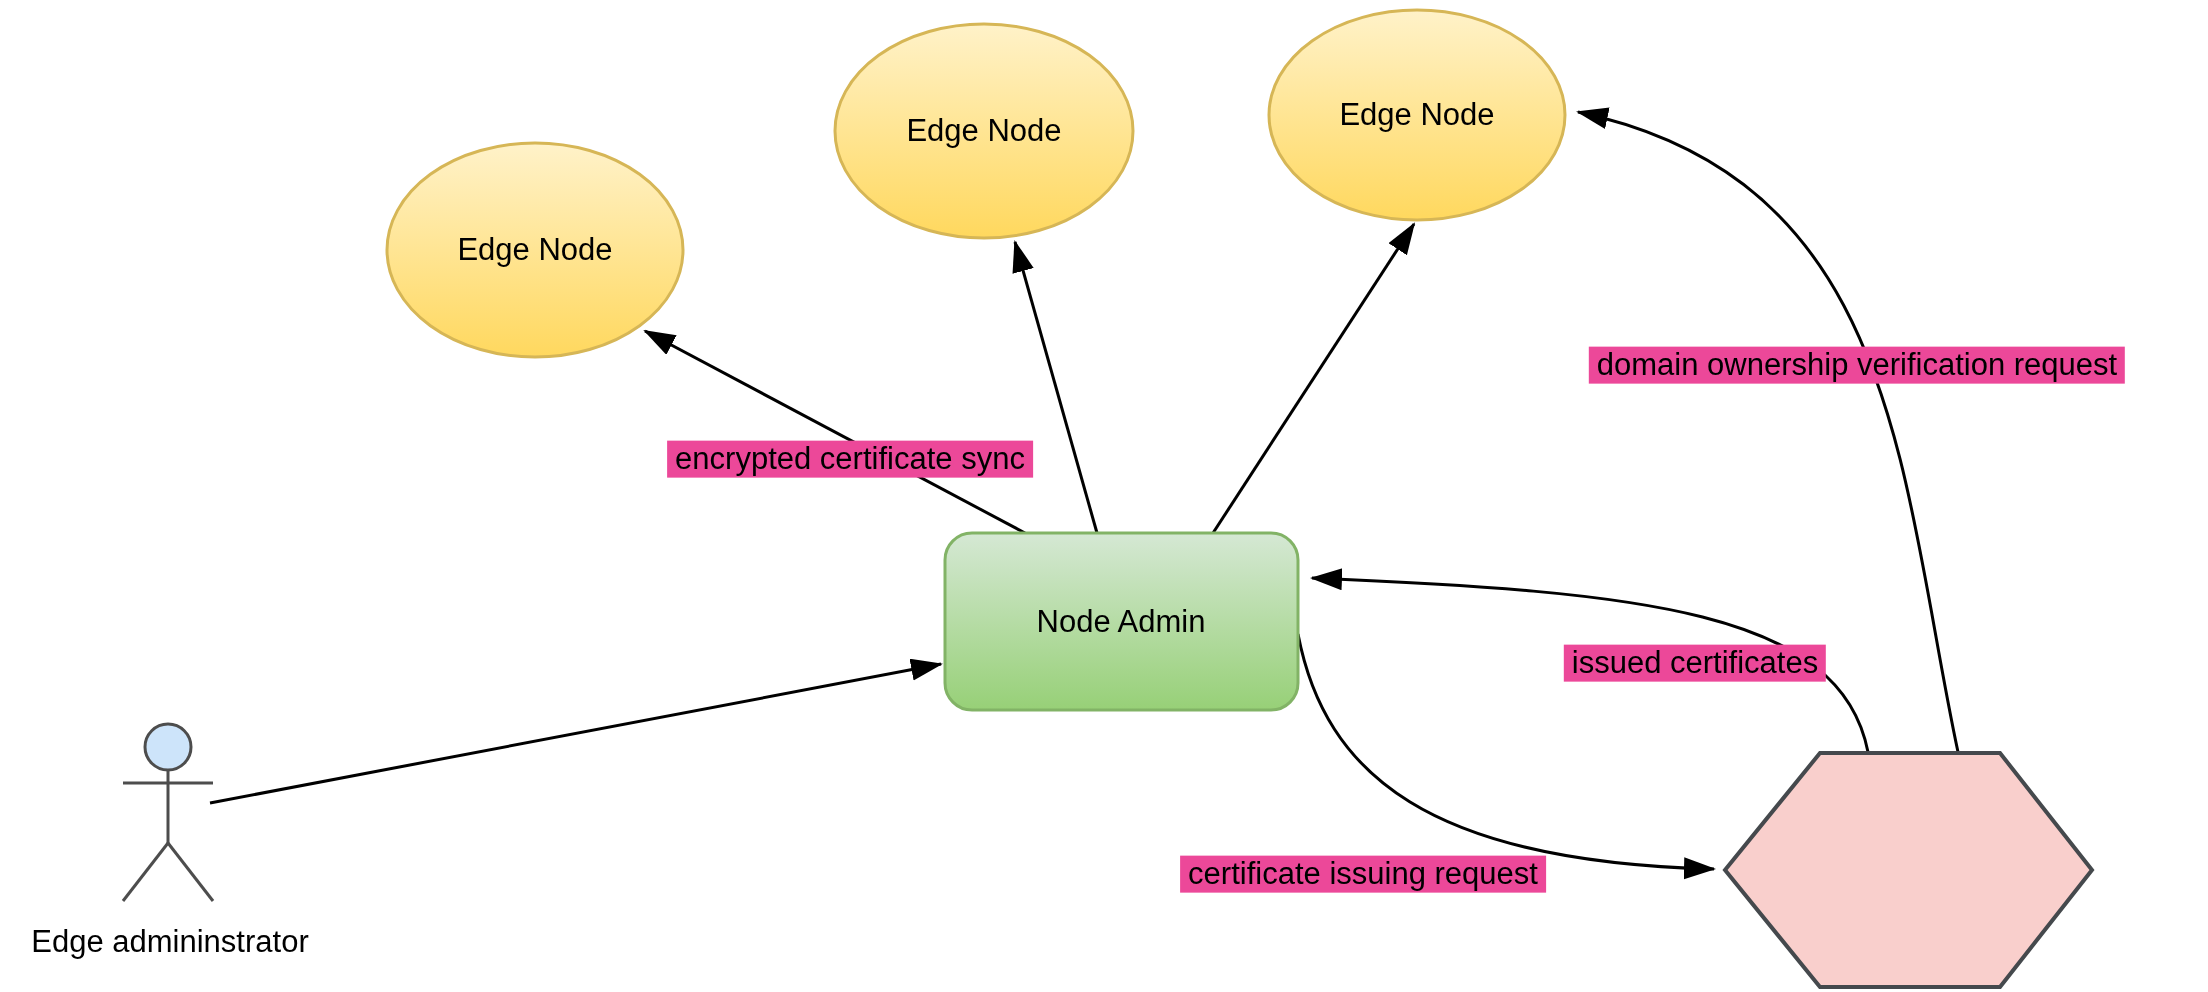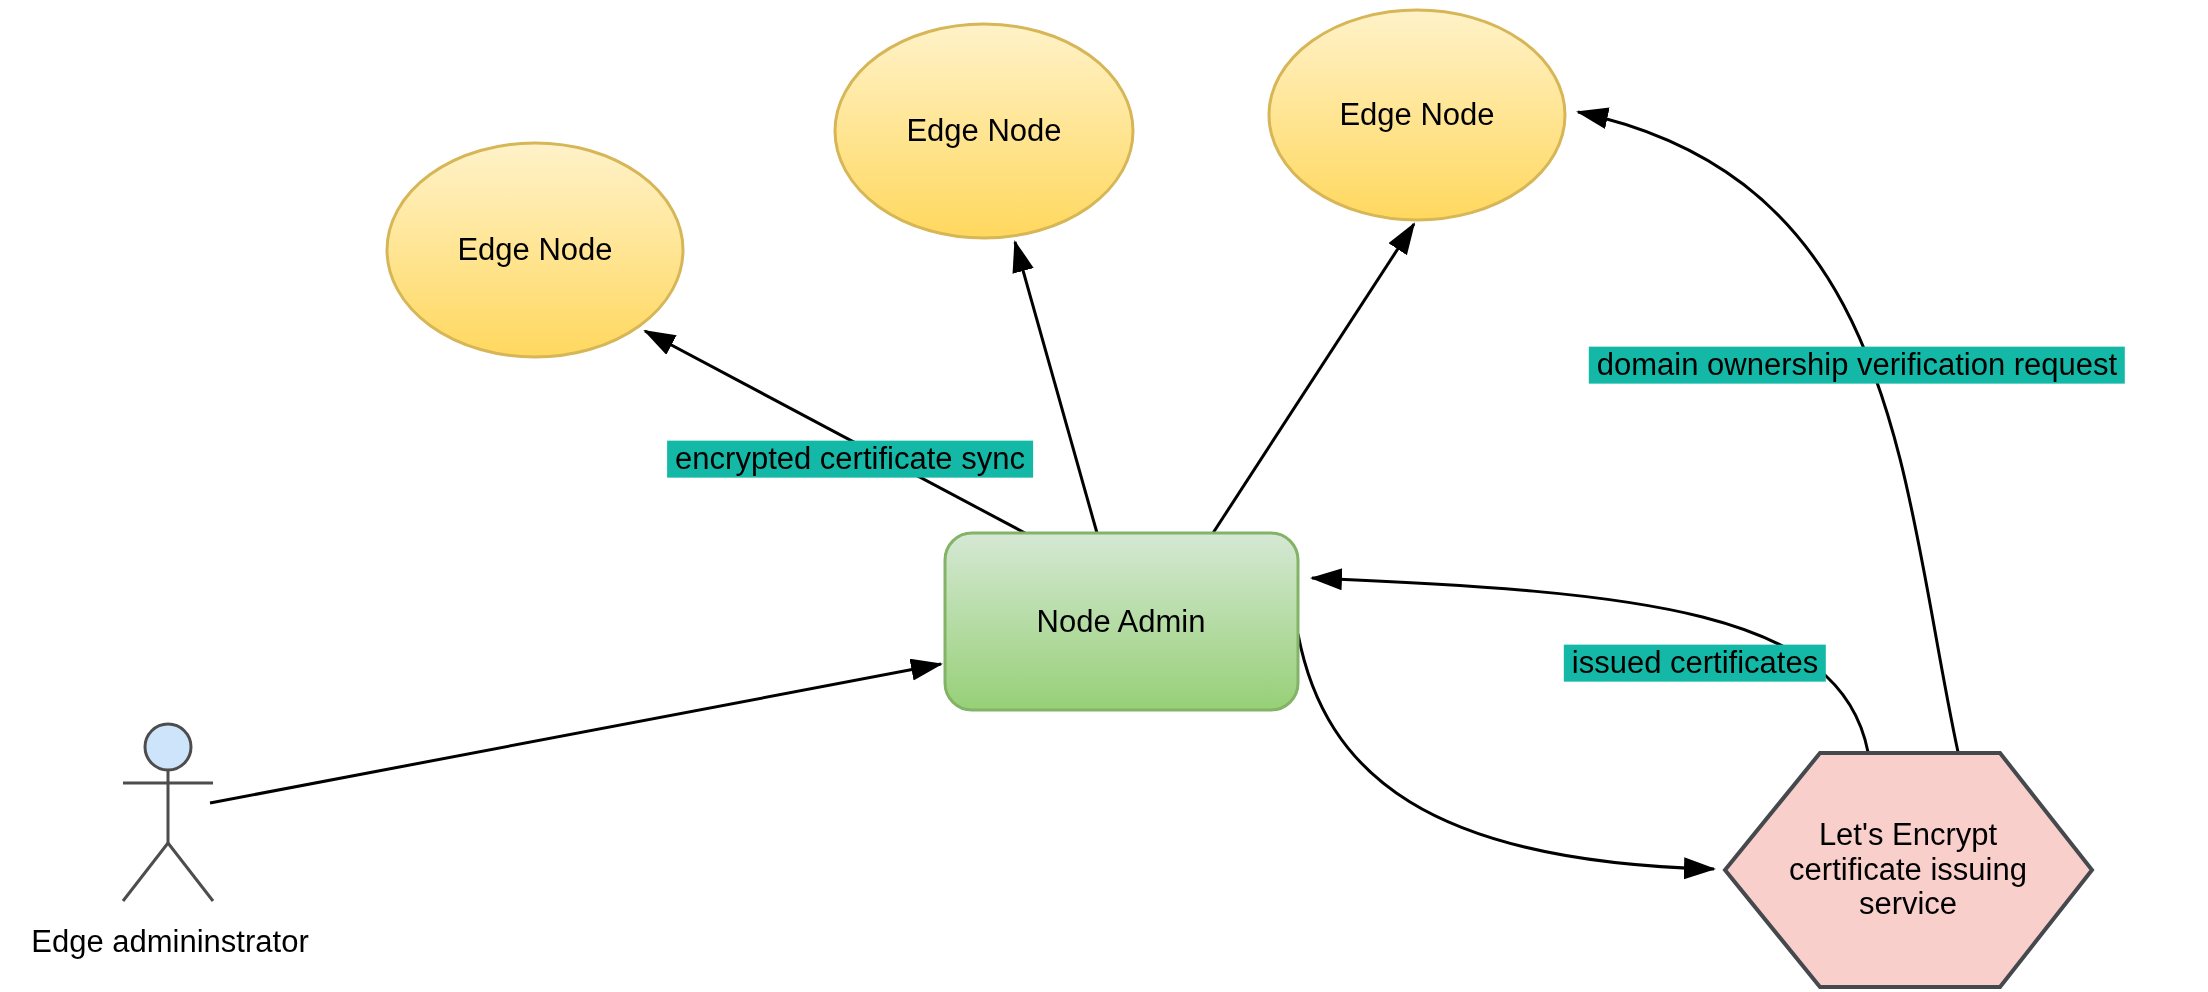--- a/index.html
+++ b/index.html
@@ -23,21 +23,21 @@
   .lbl {
     position: absolute;
     transform: translate(-50%, -50%);
     font-size: 31px;
     line-height: 1.12;
     color: #000000;
     white-space: nowrap;
     text-align: center;
   }
   .edge-lbl {
-    background: #14b8a6;
+    background: #ec4899;
     padding: 1px 8px;
   }
   .node-lbl {
     background: transparent;
   }
   .hex-lbl {
     white-space: normal;
     width: 320px;
   }
 </style>
@@ -84,25 +84,21 @@
       <line x1="168" y1="843" x2="123" y2="901"></line>
       <line x1="168" y1="843" x2="213" y2="901"></line>
     </g>
   </svg>
 
   <div class="lbl node-lbl" style="left:535px; top:250px;">Edge Node</div>
   <div class="lbl node-lbl" style="left:984px; top:131px;">Edge Node</div>
   <div class="lbl node-lbl" style="left:1417px; top:115px;">Edge Node</div>
   <div class="lbl node-lbl" style="left:1121px; top:622px;">Node Admin</div>
 
-  <div class="lbl node-lbl hex-lbl" style="left:1908px; top:870px;">
-    <div>Let's Encrypt</div>
-    <div>certificate issuing</div>
-    <div>service</div>
-  </div>
 
   <div class="lbl node-lbl" style="left:170px; top:942px;">Edge admininstrator</div>
 
   <div class="lbl edge-lbl" style="left:850px; top:438px;margin-top:21px;">encrypted certificate sync</div>
   <div class="lbl edge-lbl" style="left:1695px; top:621px;margin-top:42px;">issued certificates</div>
+  <div class="lbl edge-lbl" style="left:1363px; top:874px;">certificate issuing request</div>
   <div class="lbl edge-lbl" style="left:1857px; top:365px;">domain ownership verification request</div>
 
 </div>
 
 </body></html>

